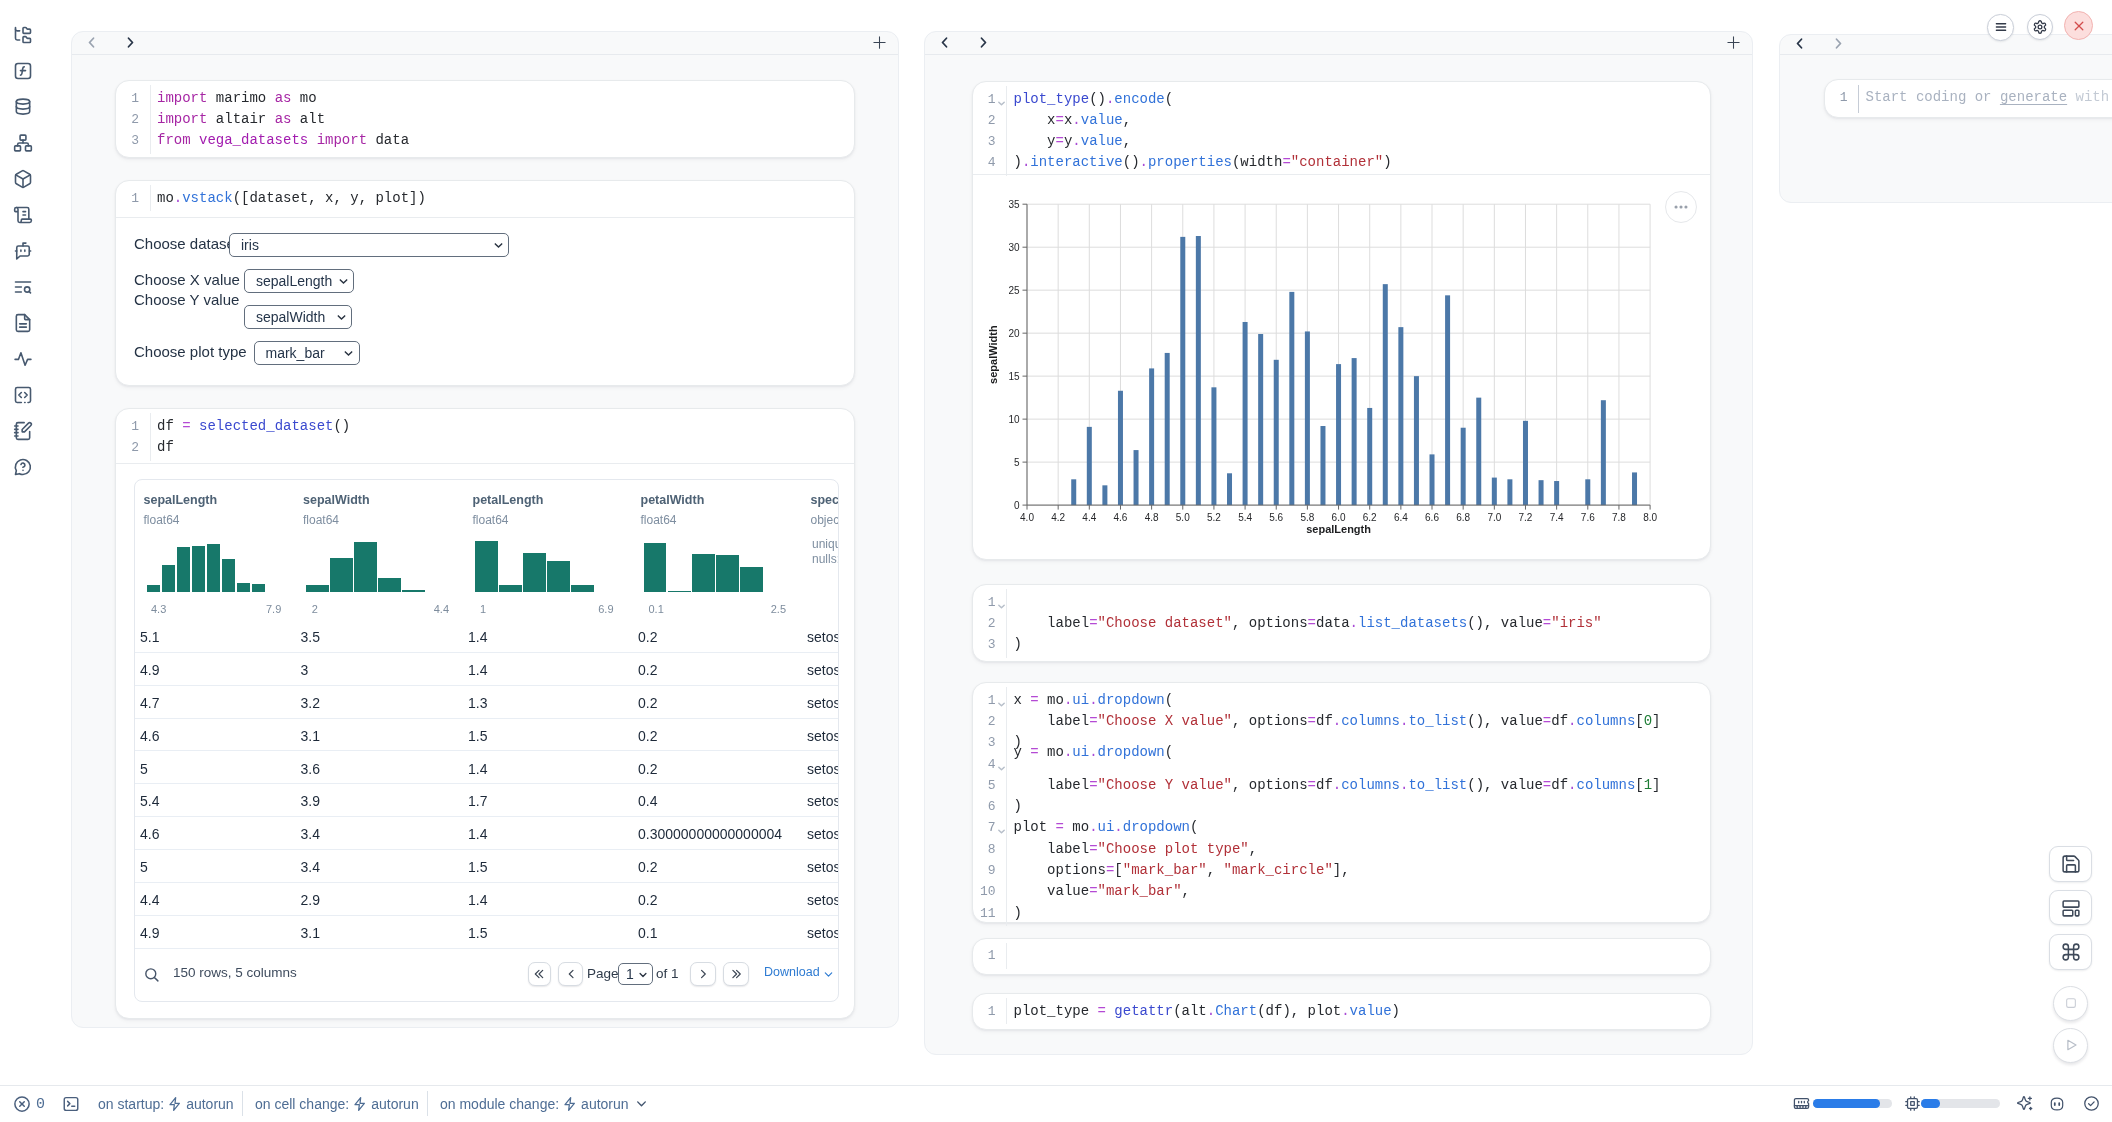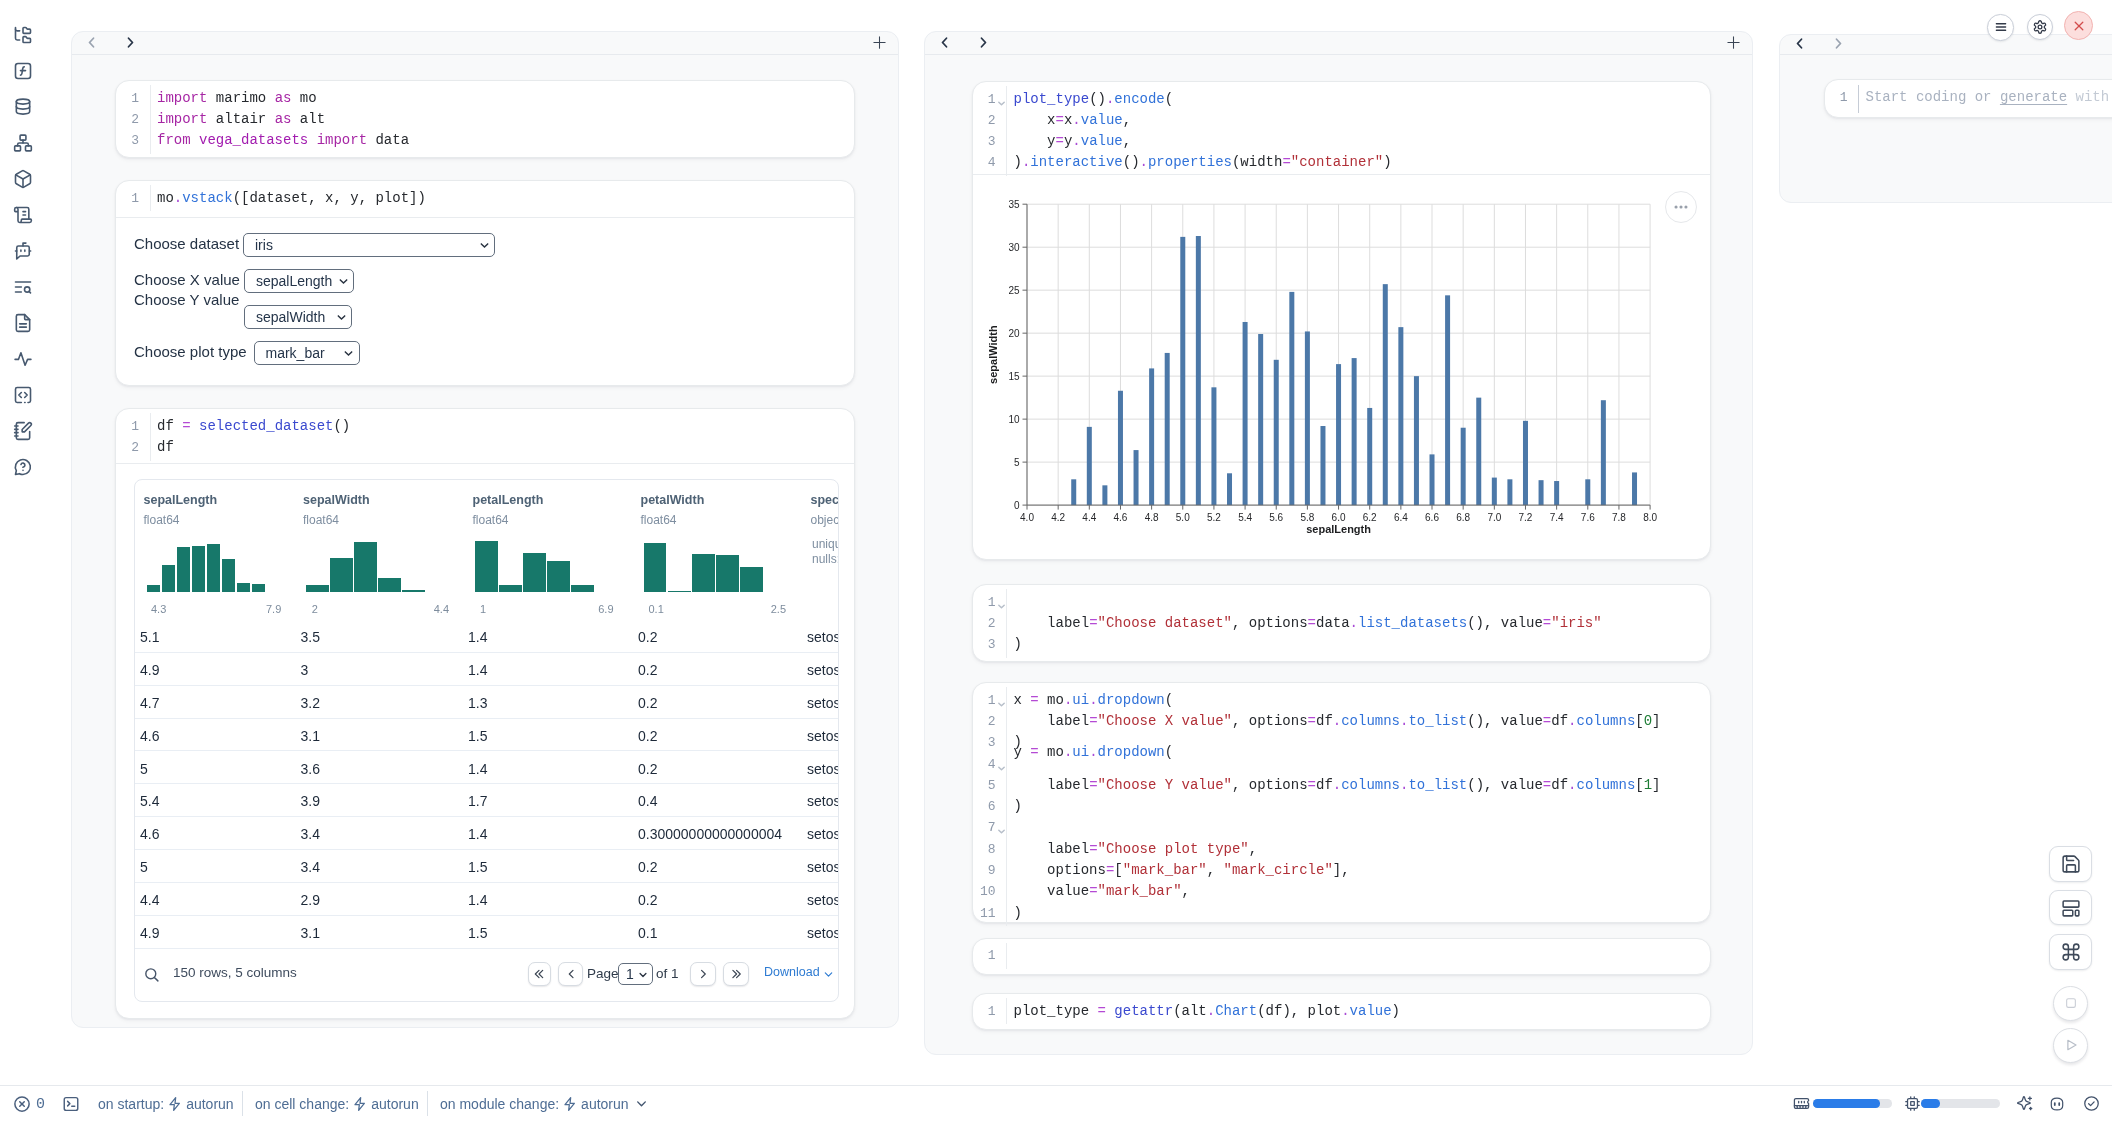--- a/index.html
+++ b/index.html
@@ -169,21 +169,21 @@
       <div class="cl" style="top:27.8px"><span style="color:#a626a4">import</span><span style="color:#26292e"> altair </span><span style="color:#a626a4">as</span><span style="color:#26292e"> alt</span></div>
       <div class="cl" style="top:6.5px"><span style="color:#a626a4">import</span><span style="color:#26292e"> marimo </span><span style="color:#a626a4">as</span><span style="color:#26292e"> mo</span></div>
       <div class="cl" style="top:49.1px"><span style="color:#a626a4">from</span><span style="color:#a21caf"> vega_datasets </span><span style="color:#a626a4">import</span><span style="color:#26292e"> data</span></div>
     </div>
     <div class="cell" style="left:115px;top:180px;width:740px;height:205.5px">
       <div class="ln" style="top:6.5px">1</div>
       <div style="position:absolute;left:33.5px;top:4px;width:1px;height:26.3px;background:#e9ecef"></div>
       <div class="cl" style="top:6.5px"><span style="color:#26292e">mo</span><span style="color:#a94bd6">.</span><span style="color:#3172d9">vstack</span><span style="color:#26292e">([dataset, x, y, plot])</span></div>
       <div style="position:absolute;left:0;top:35.5px;width:100%;height:1px;background:#e9ecef"></div>
       <div class="lbl" style="left:18px;top:54.0px">Choose dataset</div>
-      <div class="sel" style="left:127px;top:51.5px;width:252px">
+      <div class="sel" style="left:113px;top:51.5px;width:280px">
         <span class="tx">iris</span>
         <svg width="11" height="11" viewBox="0 0 24 24" fill="none" stroke="#2a3442" stroke-width="3.2" stroke-linecap="round" stroke-linejoin="round">
           <polyline points="5,8.5 12,15.5 19,8.5"></polyline>
         </svg>
       </div>
       <div class="lbl" style="left:18px;top:90.0px">Choose X value</div>
       <div class="sel" style="left:128px;top:87.5px;width:110px">
         <span class="tx">sepalLength</span>
         <svg width="11" height="11" viewBox="0 0 24 24" fill="none" stroke="#2a3442" stroke-width="3.2" stroke-linecap="round" stroke-linejoin="round">
           <polyline points="5,8.5 12,15.5 19,8.5"></polyline>
@@ -538,20 +538,21 @@
       <div class="ln" style="top:176.9px">9</div>
       <div class="ln" style="top:198.2px">10</div>
       <div class="ln" style="top:219.5px">11</div>
       <div style="position:absolute;left:33.5px;top:4px;width:1px;height:239.3px;background:#e9ecef"></div>
       <div class="cl" style="top:6.5px"><span style="color:#26292e">x </span><span style="color:#b44ad4">=</span><span style="color:#26292e"> mo</span><span style="color:#a94bd6">.</span><span style="color:#3172d9">ui</span><span style="color:#a94bd6">.</span><span style="color:#3172d9">dropdown</span><span style="color:#26292e">(</span></div>
       <div class="cl" style="top:27.8px"><span style="color:#26292e">    label</span><span style="color:#b44ad4">=</span><span style="color:#b13038">"Choose X value"</span><span style="color:#26292e">, options</span><span style="color:#b44ad4">=</span><span style="color:#26292e">df</span><span style="color:#a94bd6">.</span><span style="color:#3172d9">columns</span><span style="color:#a94bd6">.</span><span style="color:#3172d9">to_list</span><span style="color:#26292e">(), value</span><span style="color:#b44ad4">=</span><span style="color:#26292e">df</span><span style="color:#a94bd6">.</span><span style="color:#3172d9">columns</span><span style="color:#26292e">[</span><span style="color:#1d7d35">0</span><span style="color:#26292e">]</span></div>
       <div class="cl" style="top:49.1px"><span style="color:#26292e">)</span></div>
       <div class="cl" style="top:59px"><span style="color:#26292e">y </span><span style="color:#b44ad4">=</span><span style="color:#26292e"> mo</span><span style="color:#a94bd6">.</span><span style="color:#3172d9">ui</span><span style="color:#a94bd6">.</span><span style="color:#3172d9">dropdown</span><span style="color:#26292e">(</span></div>
       <div class="cl" style="top:91.7px"><span style="color:#26292e">    label</span><span style="color:#b44ad4">=</span><span style="color:#b13038">"Choose Y value"</span><span style="color:#26292e">, options</span><span style="color:#b44ad4">=</span><span style="color:#26292e">df</span><span style="color:#a94bd6">.</span><span style="color:#3172d9">columns</span><span style="color:#a94bd6">.</span><span style="color:#3172d9">to_list</span><span style="color:#26292e">(), value</span><span style="color:#b44ad4">=</span><span style="color:#26292e">df</span><span style="color:#a94bd6">.</span><span style="color:#3172d9">columns</span><span style="color:#26292e">[</span><span style="color:#1d7d35">1</span><span style="color:#26292e">]</span></div>
       <div class="cl" style="top:113.0px"><span style="color:#26292e">)</span></div>
+      <div class="cl" style="top:134.3px"><span style="color:#26292e">plot </span><span style="color:#b44ad4">=</span><span style="color:#26292e"> mo</span><span style="color:#a94bd6">.</span><span style="color:#3172d9">ui</span><span style="color:#a94bd6">.</span><span style="color:#3172d9">dropdown</span><span style="color:#26292e">(</span></div>
       <div class="cl" style="top:155.6px"><span style="color:#26292e">    label</span><span style="color:#b44ad4">=</span><span style="color:#b13038">"Choose plot type"</span><span style="color:#26292e">,</span></div>
       <div class="cl" style="top:176.9px"><span style="color:#26292e">    options</span><span style="color:#b44ad4">=</span><span style="color:#26292e">[</span><span style="color:#b13038">"mark_bar"</span><span style="color:#26292e">, </span><span style="color:#b13038">"mark_circle"</span><span style="color:#26292e">],</span></div>
       <div class="cl" style="top:198.2px"><span style="color:#26292e">    value</span><span style="color:#b44ad4">=</span><span style="color:#b13038">"mark_bar"</span><span style="color:#26292e">,</span></div>
       <div class="cl" style="top:219.5px"><span style="color:#26292e">)</span></div>
     </div>
     <div class="cell" style="left:971.5px;top:937.6px;width:739px;height:37.0px">
       <div class="ln" style="top:6.5px">1</div>
       <div style="position:absolute;left:33.5px;top:4px;width:1px;height:26.3px;background:#e9ecef"></div>
     </div>
     <div class="cell" style="left:971.5px;top:993px;width:739px;height:36.7px">

